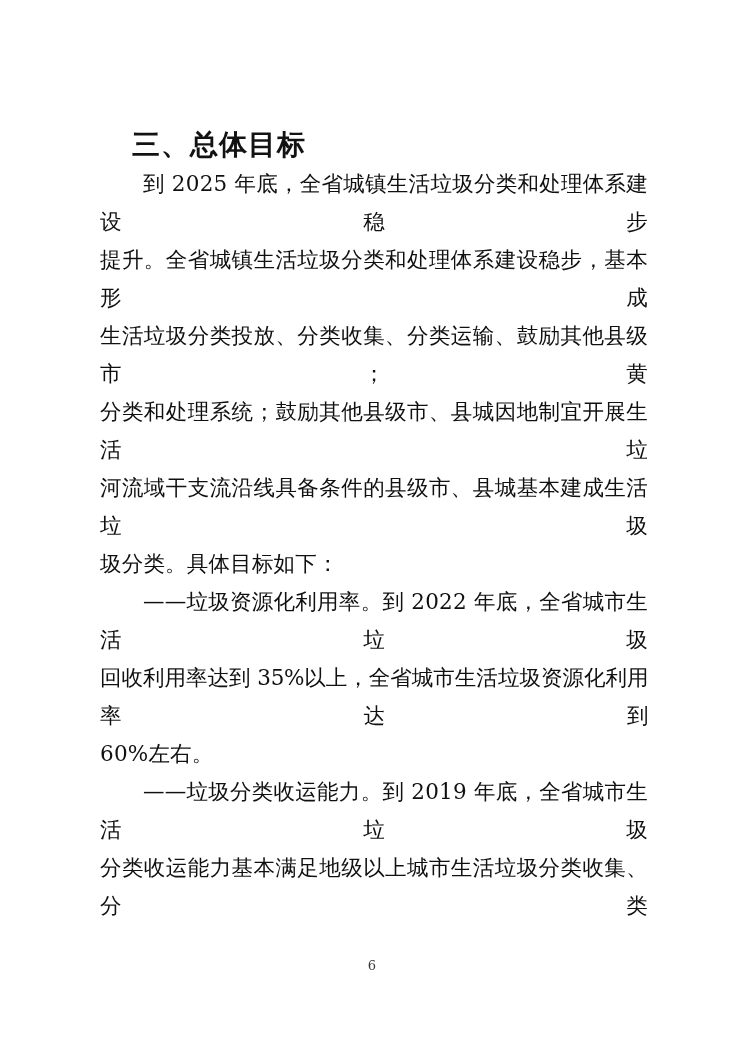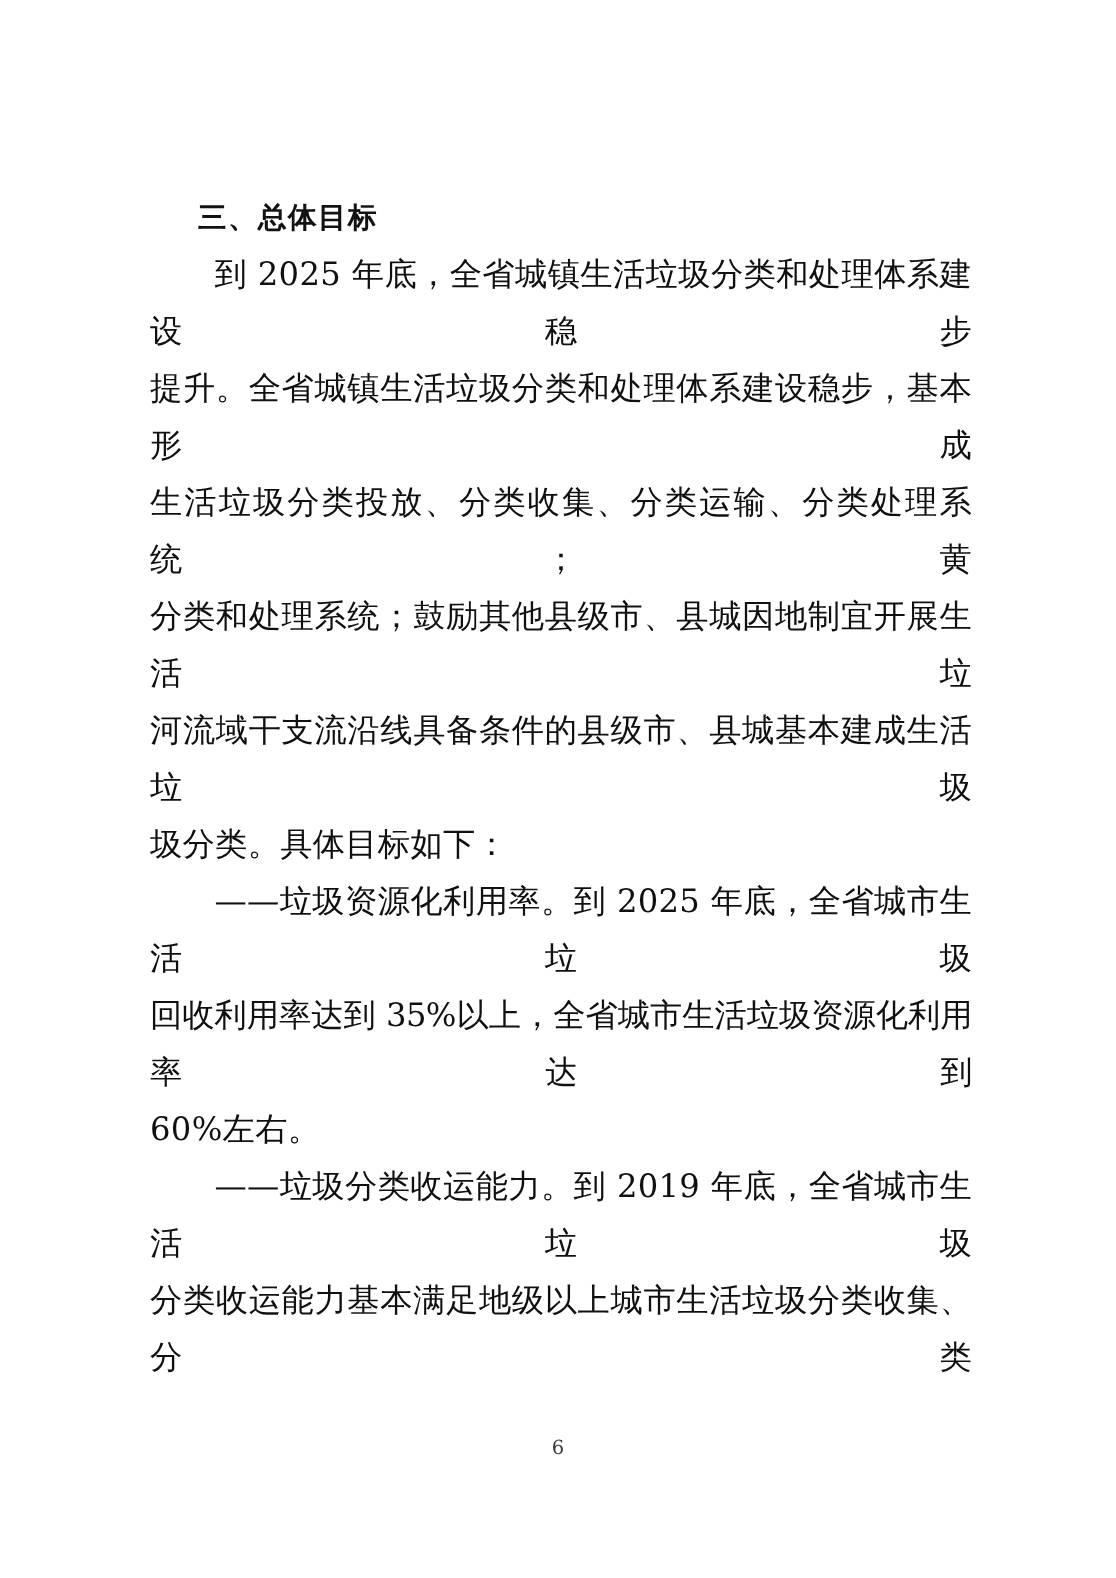--- a/index.html
+++ b/index.html
@@ -29,21 +29,21 @@
   .textblock {
     position: absolute;
     left: 100px;
     top: 126px;
     width: 548px;
   }
 
   .heading {
     font-family: "DejaVu Sans", "Liberation Sans", sans-serif;
     font-weight: bold;
-    font-size: 19px;
+    font-size: 28px;
     line-height: 38px;
     letter-spacing: 1px;
     color: #121212;
     margin: 0 0 1px 0;
     text-indent: 32px;
   }
 
   
   .lines {
     margin: 0;
@@ -98,28 +98,28 @@
 
 <div class="page">
 
   <div class="textblock">
 
     <h2 class="heading">三、总体目标</h2>
 
     <div class="lines">
       <span class="line just indent2">到 2025 年底，全省城镇生活垃圾分类和处理体系建设稳步</span>
       <span class="line just">提升。全省城镇生活垃圾分类和处理体系建设稳步，基本形成</span>
-      <span class="line just">生活垃圾分类投放、分类收集、分类运输、分类处理系统；黄</span>
+      <span class="line just">生活垃圾分类投放、分类收集、分类运输、鼓励其他县级市；黄</span>
       <span class="line just">分类和处理系统；鼓励其他县级市、县城因地制宜开展生活垃</span>
       <span class="line just">河流域干支流沿线具备条件的县级市、县城基本建成生活垃圾</span>
       <span class="line last">圾分类。具体目标如下：</span>
     </div>
 
     <div class="lines">
-      <span class="line just indent2">——垃圾资源化利用率。到 2025 年底，全省城市生活垃圾</span>
+      <span class="line just indent2">——垃圾资源化利用率。到 2022 年底，全省城市生活垃圾</span>
       <span class="line just tight">回收利用率达到 35%以上，全省城市生活垃圾资源化利用率达到</span>
       <span class="line last">60%左右。</span>
     </div>
 
     <div class="lines">
       <span class="line just indent2">——垃圾分类收运能力。到 2019 年底，全省城市生活垃圾</span>
       <span class="line just">分类收运能力基本满足地级以上城市生活垃圾分类收集、分类</span>
 
     </div>
 

